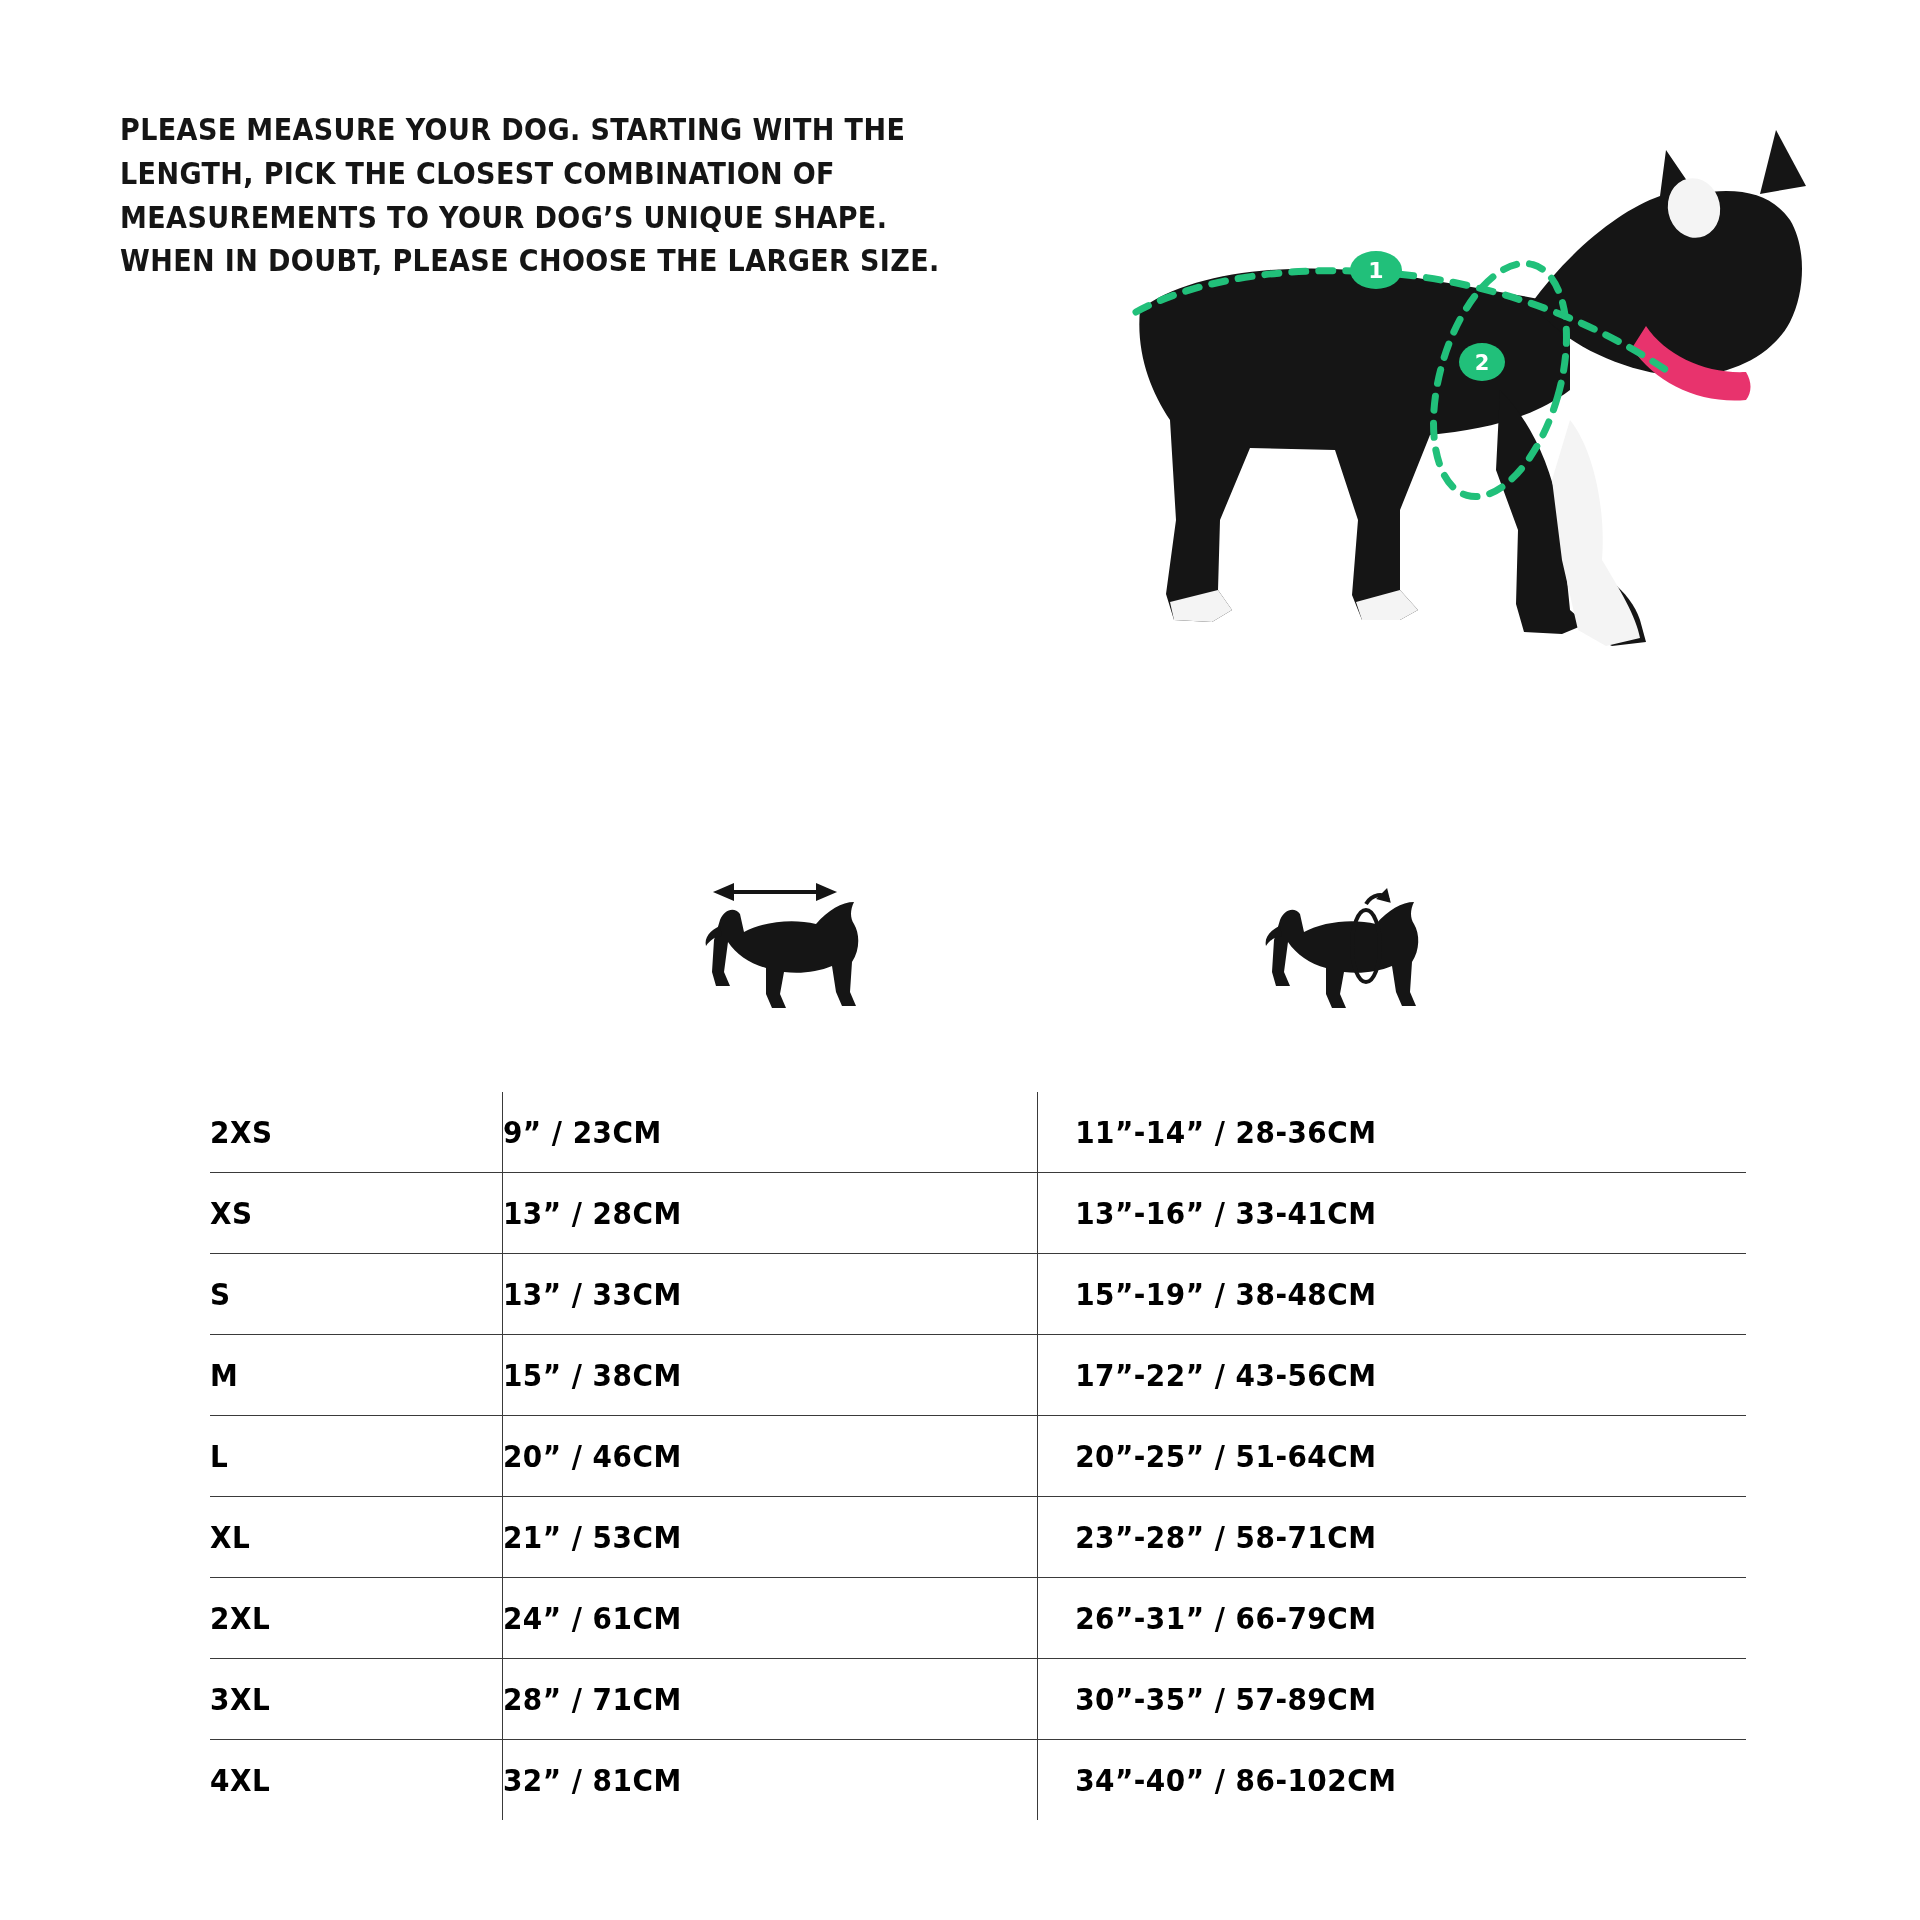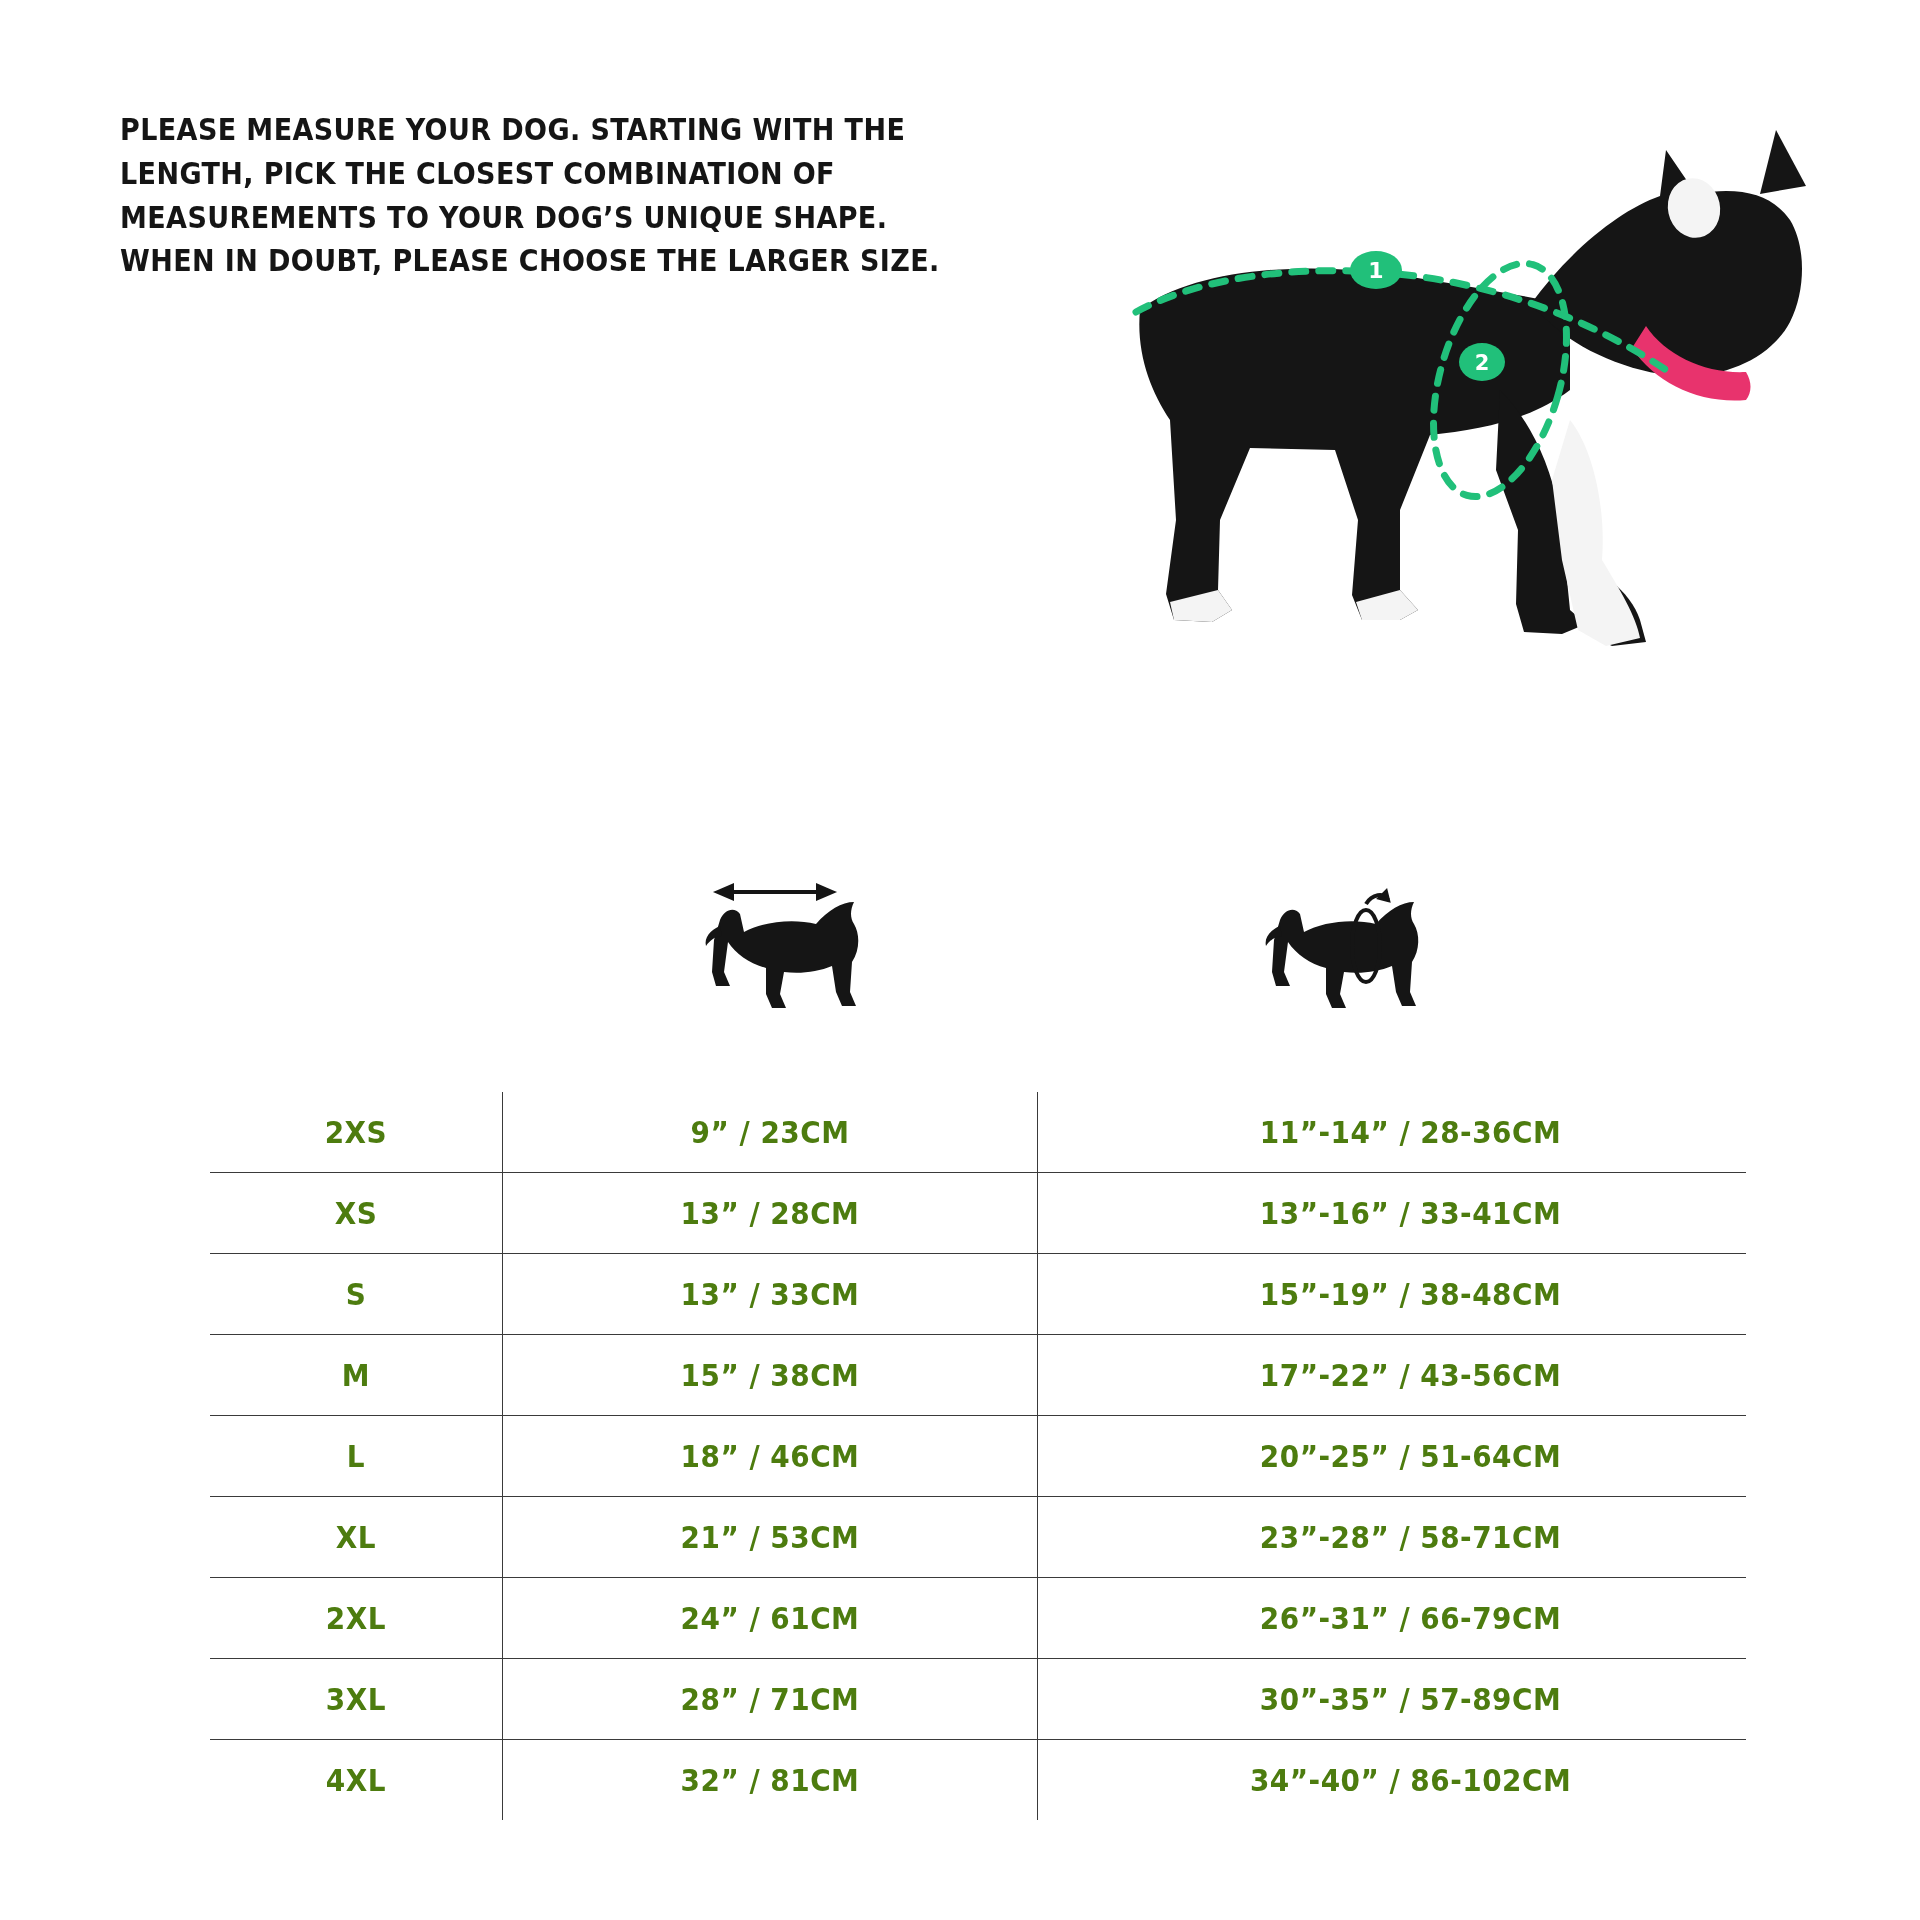--- a/index.html
+++ b/index.html
@@ -86,25 +86,24 @@
     background: #fff;
   }
   table.size-table {
     border-spacing: 0;
   }
   .size-table td {
     border: 1px solid #3a3a3a;
     height: 80px;
     font-size: 31px;
     font-weight: 700;
-    text-align: center;
     font-family: "DejaVu Sans Condensed", "Liberation Sans", sans-serif;
     font-stretch: condensed;
     letter-spacing: 0.5px;
-    color: #4d7c0f;
+    color: #000000;
     padding: 0;
   }
   .size-table tr:first-child td { border-top: none; }
   .size-table tr:last-child td { border-bottom: none; }
   .size-table td:first-child { border-left: none; width: 300px; }
   .size-table td:last-child  { border-right: none; padding-left: 37px; }
   .col-size  { width: 300px; }
   .col-len   { width: 550px; }
   .col-girth { width: 690px; }
 </style>
@@ -230,21 +229,21 @@
         <td class="col-len">13” / 33CM</td>
         <td class="col-girth">15”-19” / 38-48CM</td>
       </tr>
       <tr>
         <td class="col-size">M</td>
         <td class="col-len">15” / 38CM</td>
         <td class="col-girth">17”-22” / 43-56CM</td>
       </tr>
       <tr>
         <td class="col-size">L</td>
-        <td class="col-len">18” / 46CM</td>
+        <td class="col-len">20” / 46CM</td>
         <td class="col-girth">20”-25” / 51-64CM</td>
       </tr>
       <tr>
         <td class="col-size">XL</td>
         <td class="col-len">21” / 53CM</td>
         <td class="col-girth">23”-28” / 58-71CM</td>
       </tr>
       <tr>
         <td class="col-size">2XL</td>
         <td class="col-len">24” / 61CM</td>

